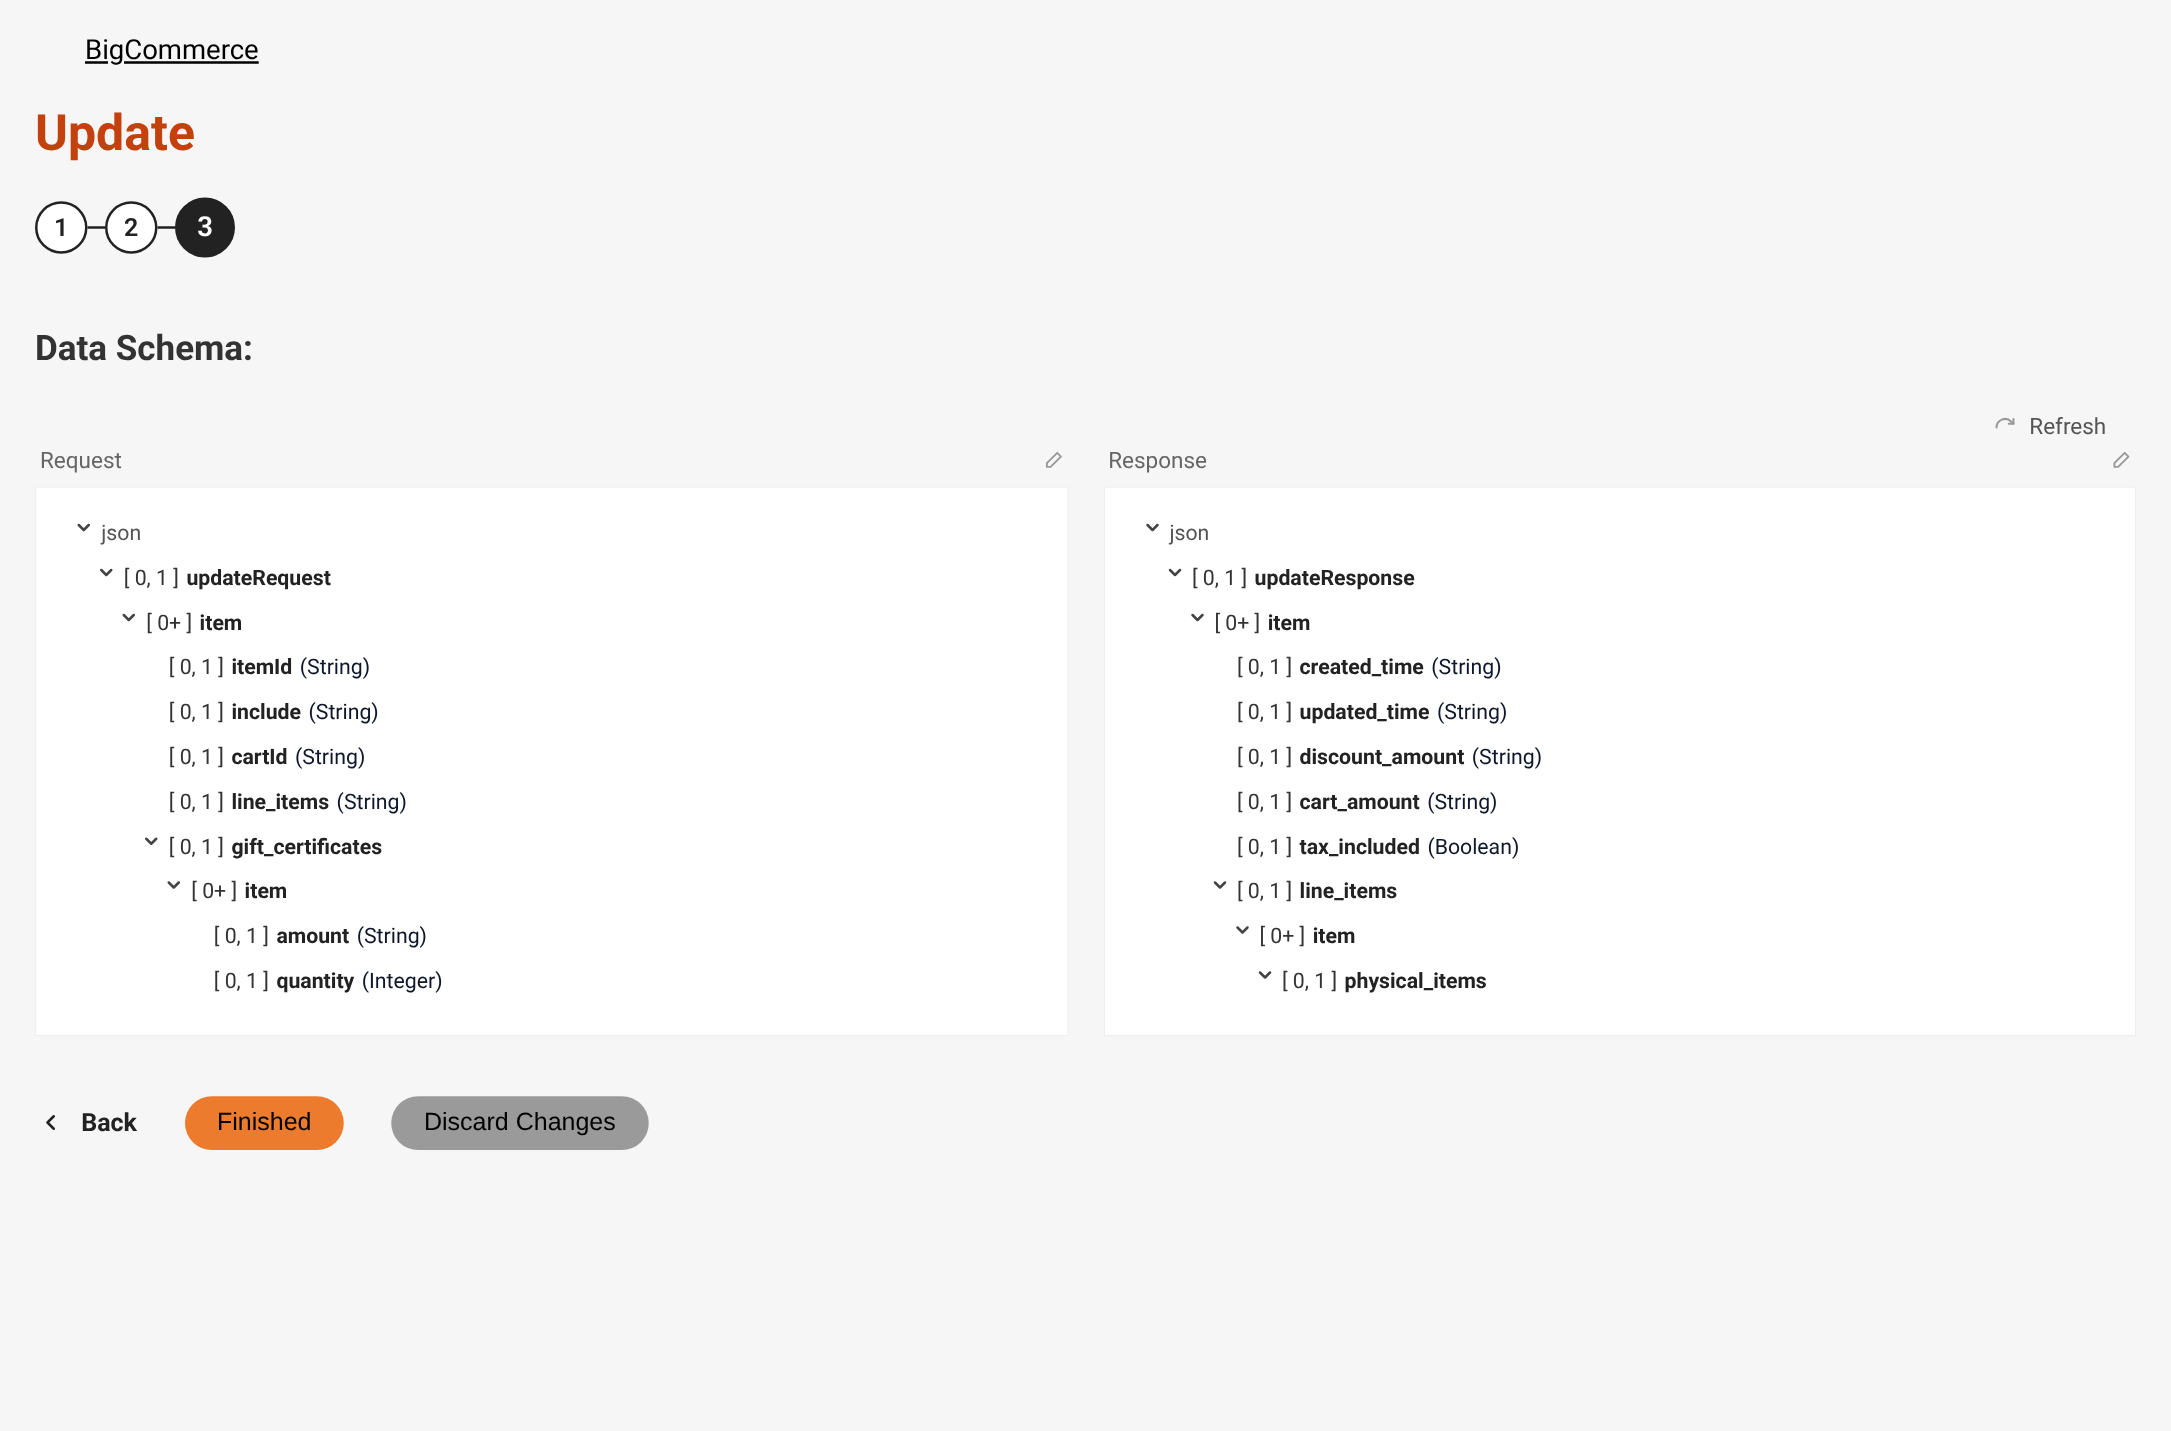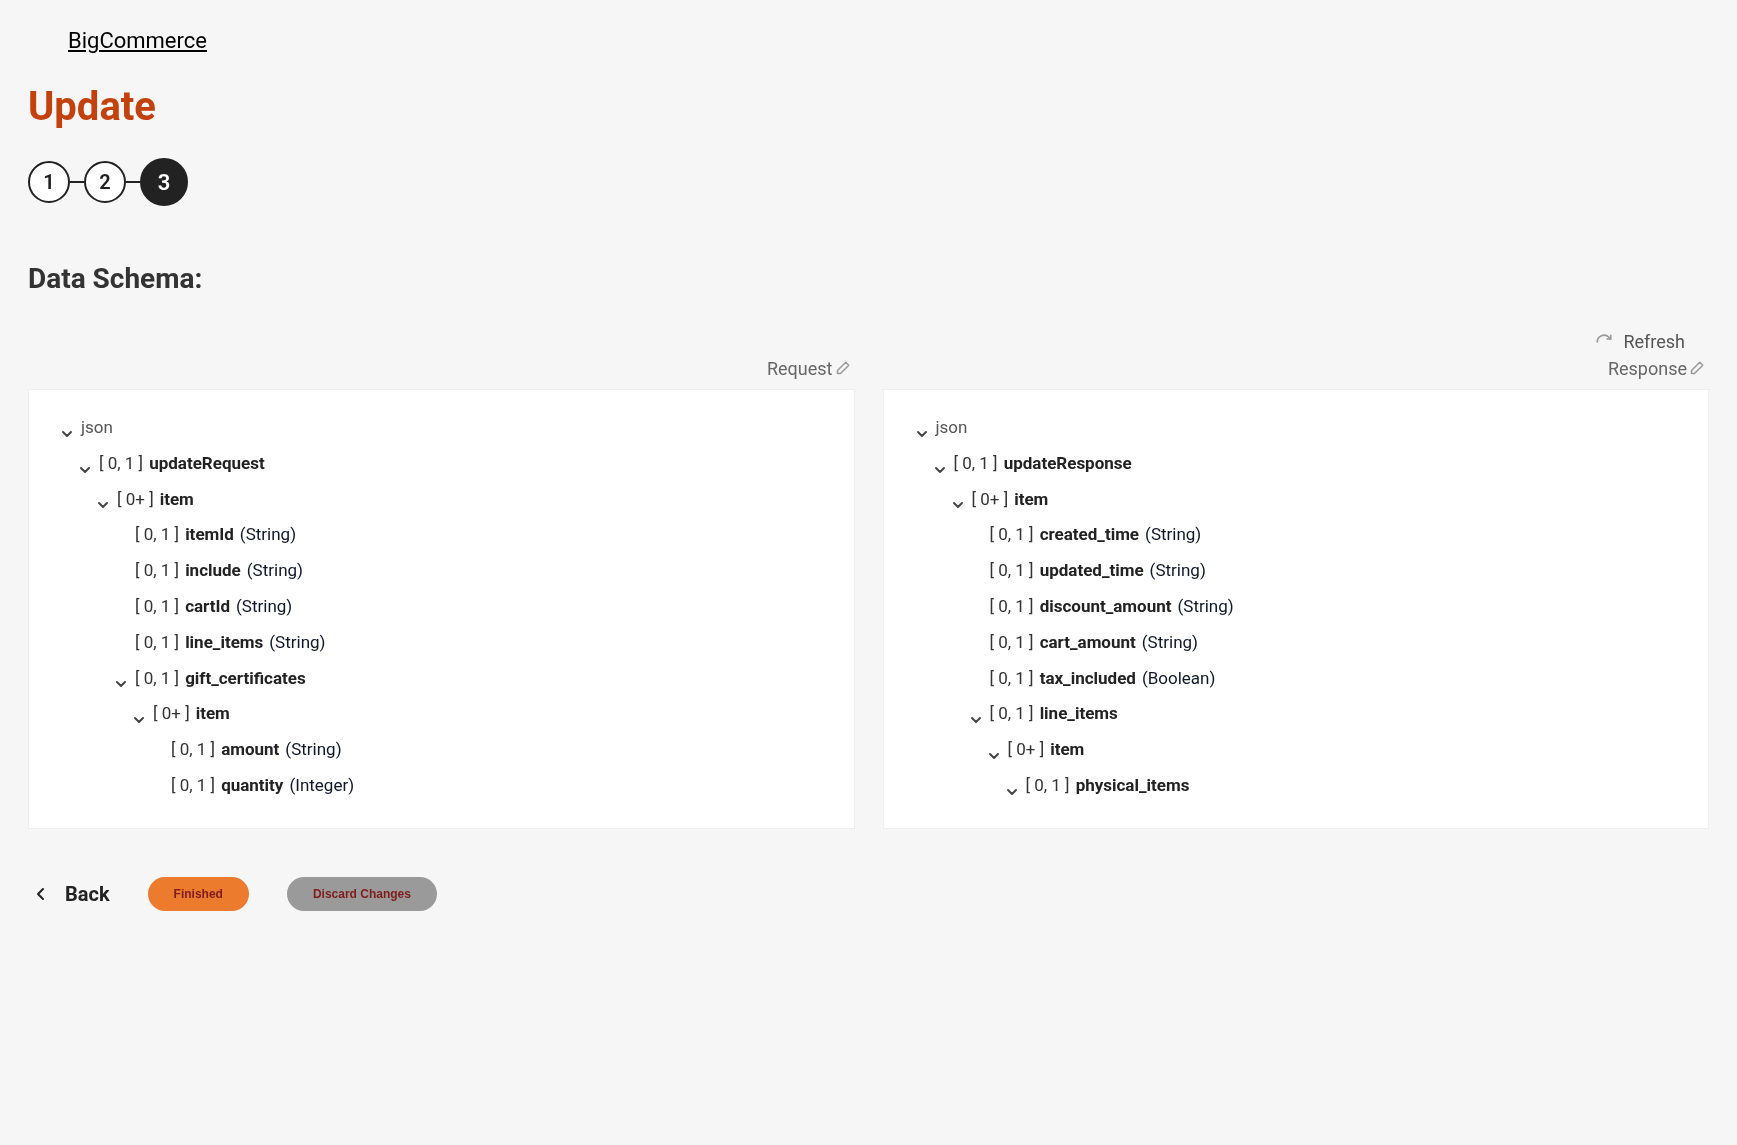--- a/index.html
+++ b/index.html
@@ -72,35 +72,35 @@
     .panels {
       display: flex;
       gap: 28px;
     }
     .panel-wrap {
       flex: 1;
       min-width: 0;
     }
     .panel-header {
       display: flex;
-      justify-content: flex-end;
+      justify-content: space-between;
       align-items: center;
       color: #666;
       font-size: 18px;
       margin-bottom: 10px;
       padding: 0 4px;
     }
     .panel {
       background: #fff;
       border: 1px solid #eee;
       padding: 20px 28px 24px;
     }
     .tree-line {
       display: flex;
-      align-items: flex-end;
+      align-items: flex-start;
       gap: 6px;
       padding: 6px 0;
       font-size: 17px;
       line-height: 1.4;
       white-space: nowrap;
     }
     .chevron {
       display: inline-flex;
       width: 14px;
       color: #444;
@@ -122,24 +122,24 @@
       gap: 20px;
       font-size: 20px;
       font-weight: 700;
       color: #222;
       cursor: pointer;
     }
     .btn {
       border: none;
       border-radius: 22px;
       padding: 10px 26px;
-      font-size: 12px;
-      font-weight: 700;
+      font-size: 20px;
+      font-weight: 400;
       cursor: pointer;
-      color: #7f1d1d;
+      color: #000000;
     }
     .btn-primary { background: #ec7b2d; }
     .btn-secondary { background: #9a9a9a; }
     .icon-btn { color: #999; display: inline-flex; }
     .icon-btn svg { width: 18px; height: 18px; }
     .refresh-icon svg { width: 18px; height: 18px; }
   </style>
 </head>
 <body>
 

